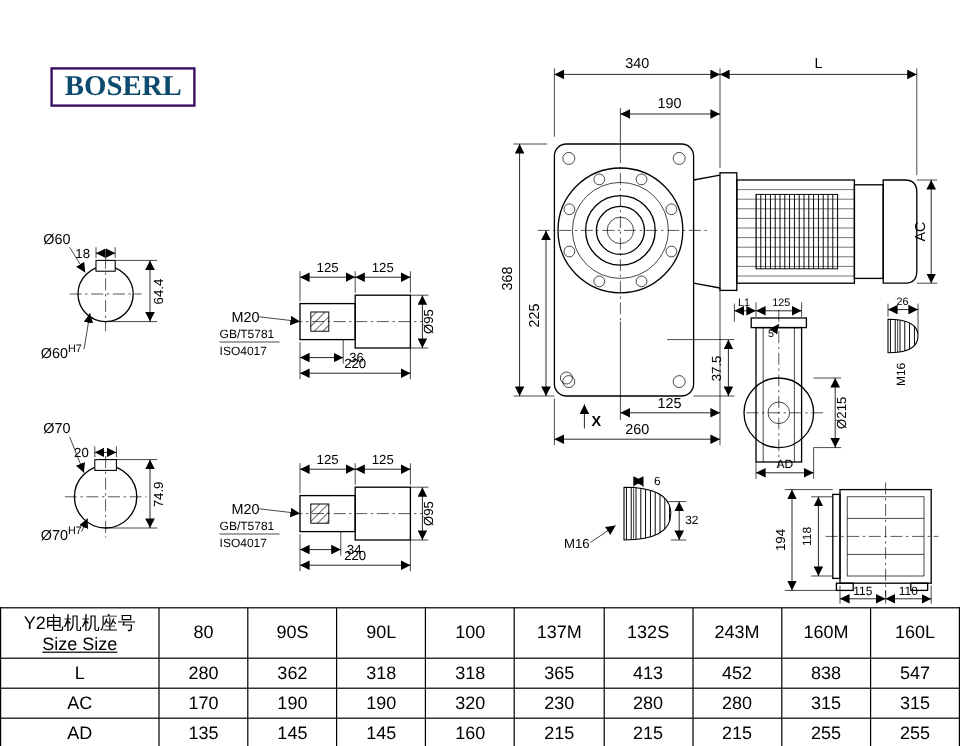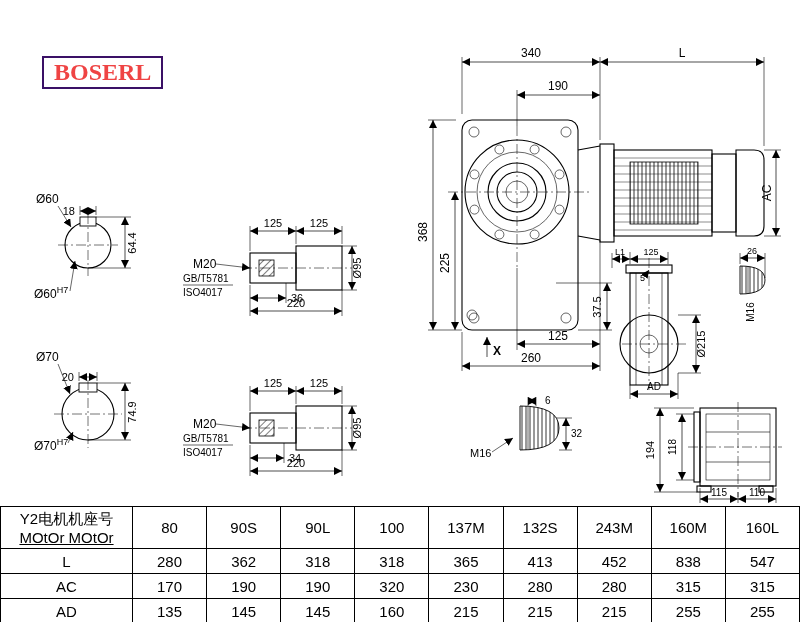--- a/index.html
+++ b/index.html
@@ -1,20 +1,20 @@
 <!DOCTYPE html>
 <html><head>
 <meta charset="utf-8">
 <style>
   html,body{margin:0;padding:0;background:#fff;}
   .frame{position:relative;width:800px;height:622px;background:#fff;overflow:hidden;
          font-family:"Liberation Sans",sans-serif;color:#000;}
   .title{position:absolute;left:38px;top:12px;font-size:27px;font-weight:bold;letter-spacing:1px;}
   .brand{position:absolute;left:42px;top:56px;padding:1px 10px;border:2px solid #3a1066;
-         font-family:"Liberation Serif",serif;font-weight:bold;font-size:24px;color:#ef4444;}
+         font-family:"Liberation Serif",serif;font-weight:bold;font-size:24px;color:#0c4a6e;}
   svg{position:absolute;left:0;top:0;}
   .o{fill:none;stroke:#000;stroke-width:1.1;}
   .t{fill:none;stroke:#000;stroke-width:0.6;}
   .f{fill:none;stroke:#000;stroke-width:0.45;}
   .d{fill:none;stroke:#000;stroke-width:0.7;}
   .cl{fill:none;stroke:#000;stroke-width:0.55;stroke-dasharray:10 3 2 3;}
   text{font-family:"Liberation Sans",sans-serif;font-size:12px;fill:#000;}
   .s11{font-size:11px;} .s10{font-size:10px;} .s9{font-size:9px;} .bold{font-weight:bold;}
   .table-wrap{position:absolute;left:0;top:506px;width:800px;height:116px;}
   table{width:100%;height:100%;border-collapse:collapse;table-layout:fixed;
@@ -308,21 +308,21 @@
           <col>
           <col>
           <col>
           <col>
           <col>
       </colgroup>
       <tbody>
         <tr class="hdr">
           <td>
             <div>Y2电机机座号</div>
-            <div class="u">MOtOr MOtOr</div>
+            <div class="u">Size Size</div>
           </td>
           <td>80</td>
           <td>90S</td>
           <td>90L</td>
           <td>100</td>
           <td>137M</td>
           <td>132S</td>
           <td>243M</td>
           <td>160M</td>
           <td>160L</td>

